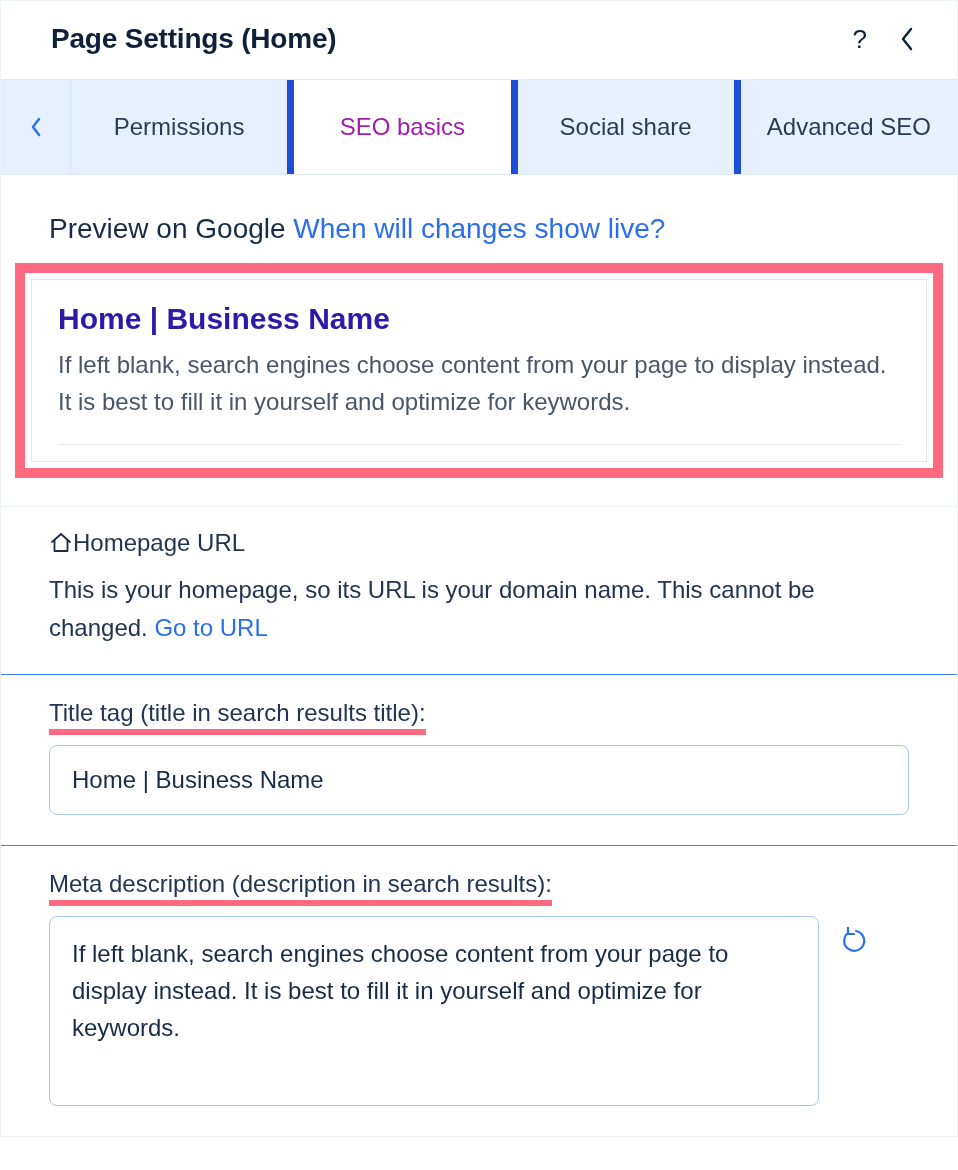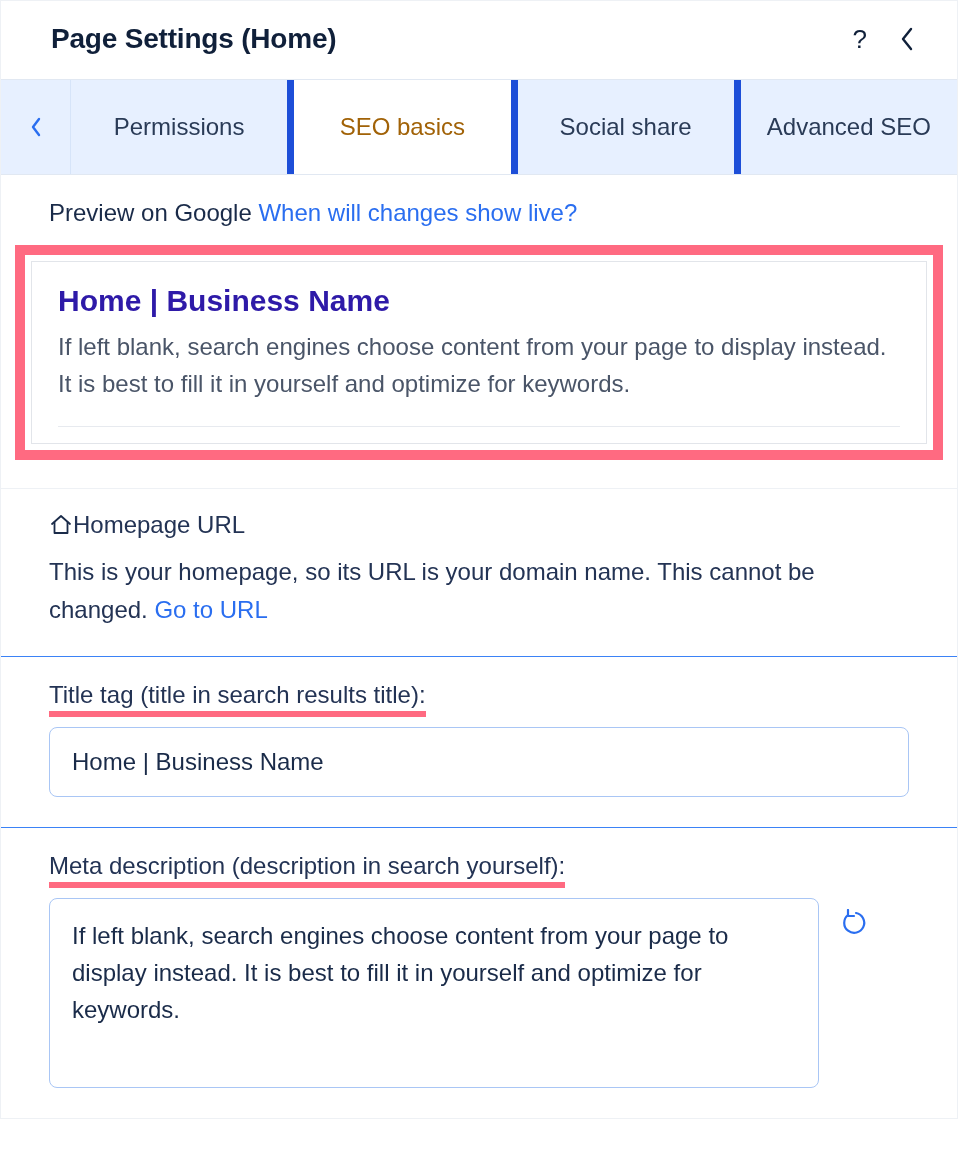--- a/index.html
+++ b/index.html
@@ -9,24 +9,24 @@
   .header { display: flex; align-items: center; justify-content: space-between; padding: 22px 38px 24px 50px; }
   .header h1 { font-size: 28px; font-weight: 700; color: #10203a; letter-spacing: -0.2px; }
   .header-actions { display: flex; align-items: center; gap: 28px; }
   .help-icon { font-size: 26px; color: #10203a; cursor: pointer; }
   .back-chevron-top { width: 24px; height: 24px; display: flex; align-items: center; justify-content: center; cursor: pointer; }
   
   .tabs { display: flex; align-items: stretch; background: #e7f0ff; border-top: 1px solid #e1e8f2; border-bottom: 1px solid #e1e8f2; height: 96px; }
   .tab-back { width: 70px; display: flex; align-items: center; justify-content: center; border-right: 1px solid #d6e4f9; cursor: pointer; }
   .tab { flex: 1; display: flex; align-items: center; justify-content: center; font-size: 24px; color: #2a3b57; border-right: 7px solid #1d4ed8; cursor: pointer; text-align: center; line-height: 1.2; padding: 0 12px; }
   .tab:last-child { border-right: none; }
-  .tab.active { background: #fff; color: #a16207; }
+  .tab.active { background: #fff; color: #a21caf; }
   
   .section { padding: 24px 48px 0 48px; }
-  .preview-line { font-size: 24px; color: #1a2b49; margin-bottom: 18px; }
+  .preview-line { font-size: 28px; color: #1a2b49; margin-top: 14px; margin-bottom: 18px; }
   .preview-line a { color: #2a6ef0; text-decoration: none; }
   .highlight-box { border: 10px solid #ff6a81; padding: 6px; margin: 0 -34px 28px -34px; }
   .google-card { border: 1px solid #e2e5ea; padding: 22px 26px 16px 26px; }
   .google-title { font-size: 30px; font-weight: 700; color: #2e1aa8; margin-bottom: 10px; }
   .google-desc { font-size: 24px; line-height: 1.55; color: #4a5568; }
   .google-rule { border: none; border-top: 1px solid #e7eaef; margin-top: 24px; }
   
   .url-section { border-top: 1px solid #eef1f5; padding: 22px 48px 28px 48px; }
   .url-label-row { display: flex; align-items: center; gap: 0; font-size: 24px; color: #233354; margin-bottom: 14px; }
   .home-icon { width: 24px; height: 24px; }
@@ -99,21 +99,21 @@
       <span>This is your homepage, so its URL is your domain name. This cannot be changed. </span><a href="#">Go to URL</a>
     </p>
   </div>
 
   <div class="field-section">
     <span class="field-label">Title tag (title in search results title):</span>
     <input class="text-input" type="text" value="Home | Business Name" style="">
   </div>
 
   <div class="field-section">
-    <span class="field-label">Meta description (description in search yourself):</span>
+    <span class="field-label">Meta description (description in search results):</span>
     <div class="meta-row">
       <textarea class="textarea" style="">If left blank, search engines choose content from your page to display instead. It is best to fill it in yourself and optimize for keywords.</textarea>
       <span class="reset-btn">
         <svg width="28" height="28" viewBox="0 0 28 28" fill="none">
           <path d="M6 6 A10 10 0 1 0 14 4" stroke="#2a6ef0" stroke-width="2.2" stroke-linecap="round"></path>
           <path d="M6 1 L6 7 L12 7" stroke="#2a6ef0" stroke-width="2.2" stroke-linecap="round" stroke-linejoin="round"></path>
         </svg>
       </span>
     </div>
   </div>

